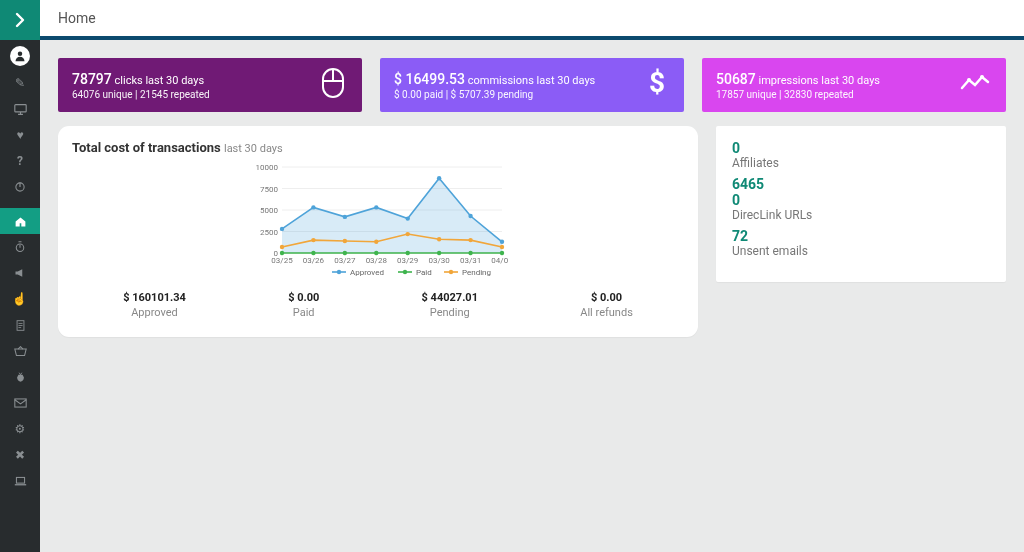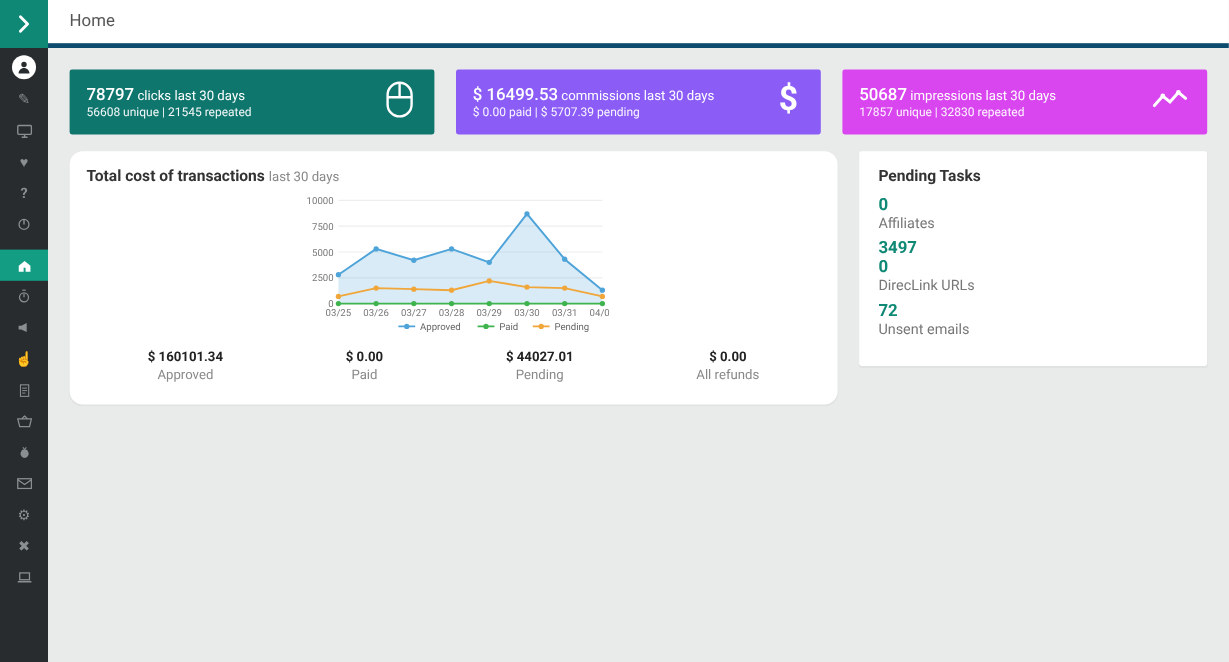--- a/index.html
+++ b/index.html
@@ -16,21 +16,21 @@
   .sidebar .item.active svg, .sidebar .item.active .glyph { color: #fff; fill:#fff; }
 
   
   .topbar { position: absolute; left: 40px; top: 0; right: 0; height: 40px; background: #fff; border-bottom: 4px solid #0c4a6e; display: flex; align-items: center; padding: 0 18px; font-size: 14px; color: #555; }
 
   
   .main { position: absolute; left: 40px; top: 40px; right: 0; bottom: 0; padding: 18px 18px; overflow: auto; }
 
   .cards-row { display: flex; gap: 18px; margin-bottom: 14px; }
   .stat-card { flex: 1; height: 54px; border-radius: 2px; color: #fff; padding: 8px 14px; position: relative; display:flex; flex-direction:column; justify-content:center; }
-  .stat-card.red { background: #0f766e; }
+  .stat-card.red { background: #701a75; }
   .stat-card.green { background: #8b5cf6; }
   .stat-card.orange { background: #d946ef; }
   .stat-card .line1 { font-size: 11px; }
   .stat-card .line1 .big { font-size: 14px; font-weight: 500; }
   .stat-card .line2 { font-size: 10px; margin-top: 2px; opacity: 0.95; }
   .stat-card .card-icon { position: absolute; right: 16px; top: 50%; transform: translateY(-50%); }
 
   .row2 { display: flex; gap: 18px; align-items: flex-start; }
   .panel { background: #fff; border-radius: 2px; box-shadow: 0 1px 1px rgba(0,0,0,0.04); }
   .panel-chart { flex: 1; padding: 14px 14px 18px 14px; border-radius: 11px; }
@@ -150,21 +150,21 @@
 
 <div class="main">
 
   <div class="cards-row">
 
     <div class="stat-card red">
       <div class="line1">
         <span class="big">78797</span>
         <span>clicks last 30 days</span>
       </div>
-      <div class="line2">56608 unique | 21545 repeated</div>
+      <div class="line2">64076 unique | 21545 repeated</div>
       <div class="card-icon">
         <svg width="26" height="32" viewBox="0 0 26 32">
             <rect x="3" y="2" width="20" height="28" rx="10" fill="none" stroke="#fff" stroke-width="2"></rect>
             <path d="M13 2v12M3 14h20" stroke="#fff" stroke-width="2"></path>
           </svg>
       </div>
     </div>
 
     <div class="stat-card green">
       <div class="line1">
@@ -279,27 +279,26 @@
           <div class="lbl">Pending</div>
         </div>
         <div>
           <div class="val">$ 0.00</div>
           <div class="lbl">All refunds</div>
         </div>
       </div>
     </div>
 
     <div class="panel panel-tasks">
-      <h3>Pending Tasks</h3>
       <div>
         <div class="task-num">0</div>
         <div class="task-lbl">Affiliates</div>
       </div>
       <div>
-        <div class="task-num">3497</div>
+        <div class="task-num">6465</div>
       </div>
       <div>
         <div class="task-num">0</div>
         <div class="task-lbl">DirecLink URLs</div>
       </div>
       <div>
         <div class="task-num">72</div>
         <div class="task-lbl">Unsent emails</div>
       </div>
     </div>

